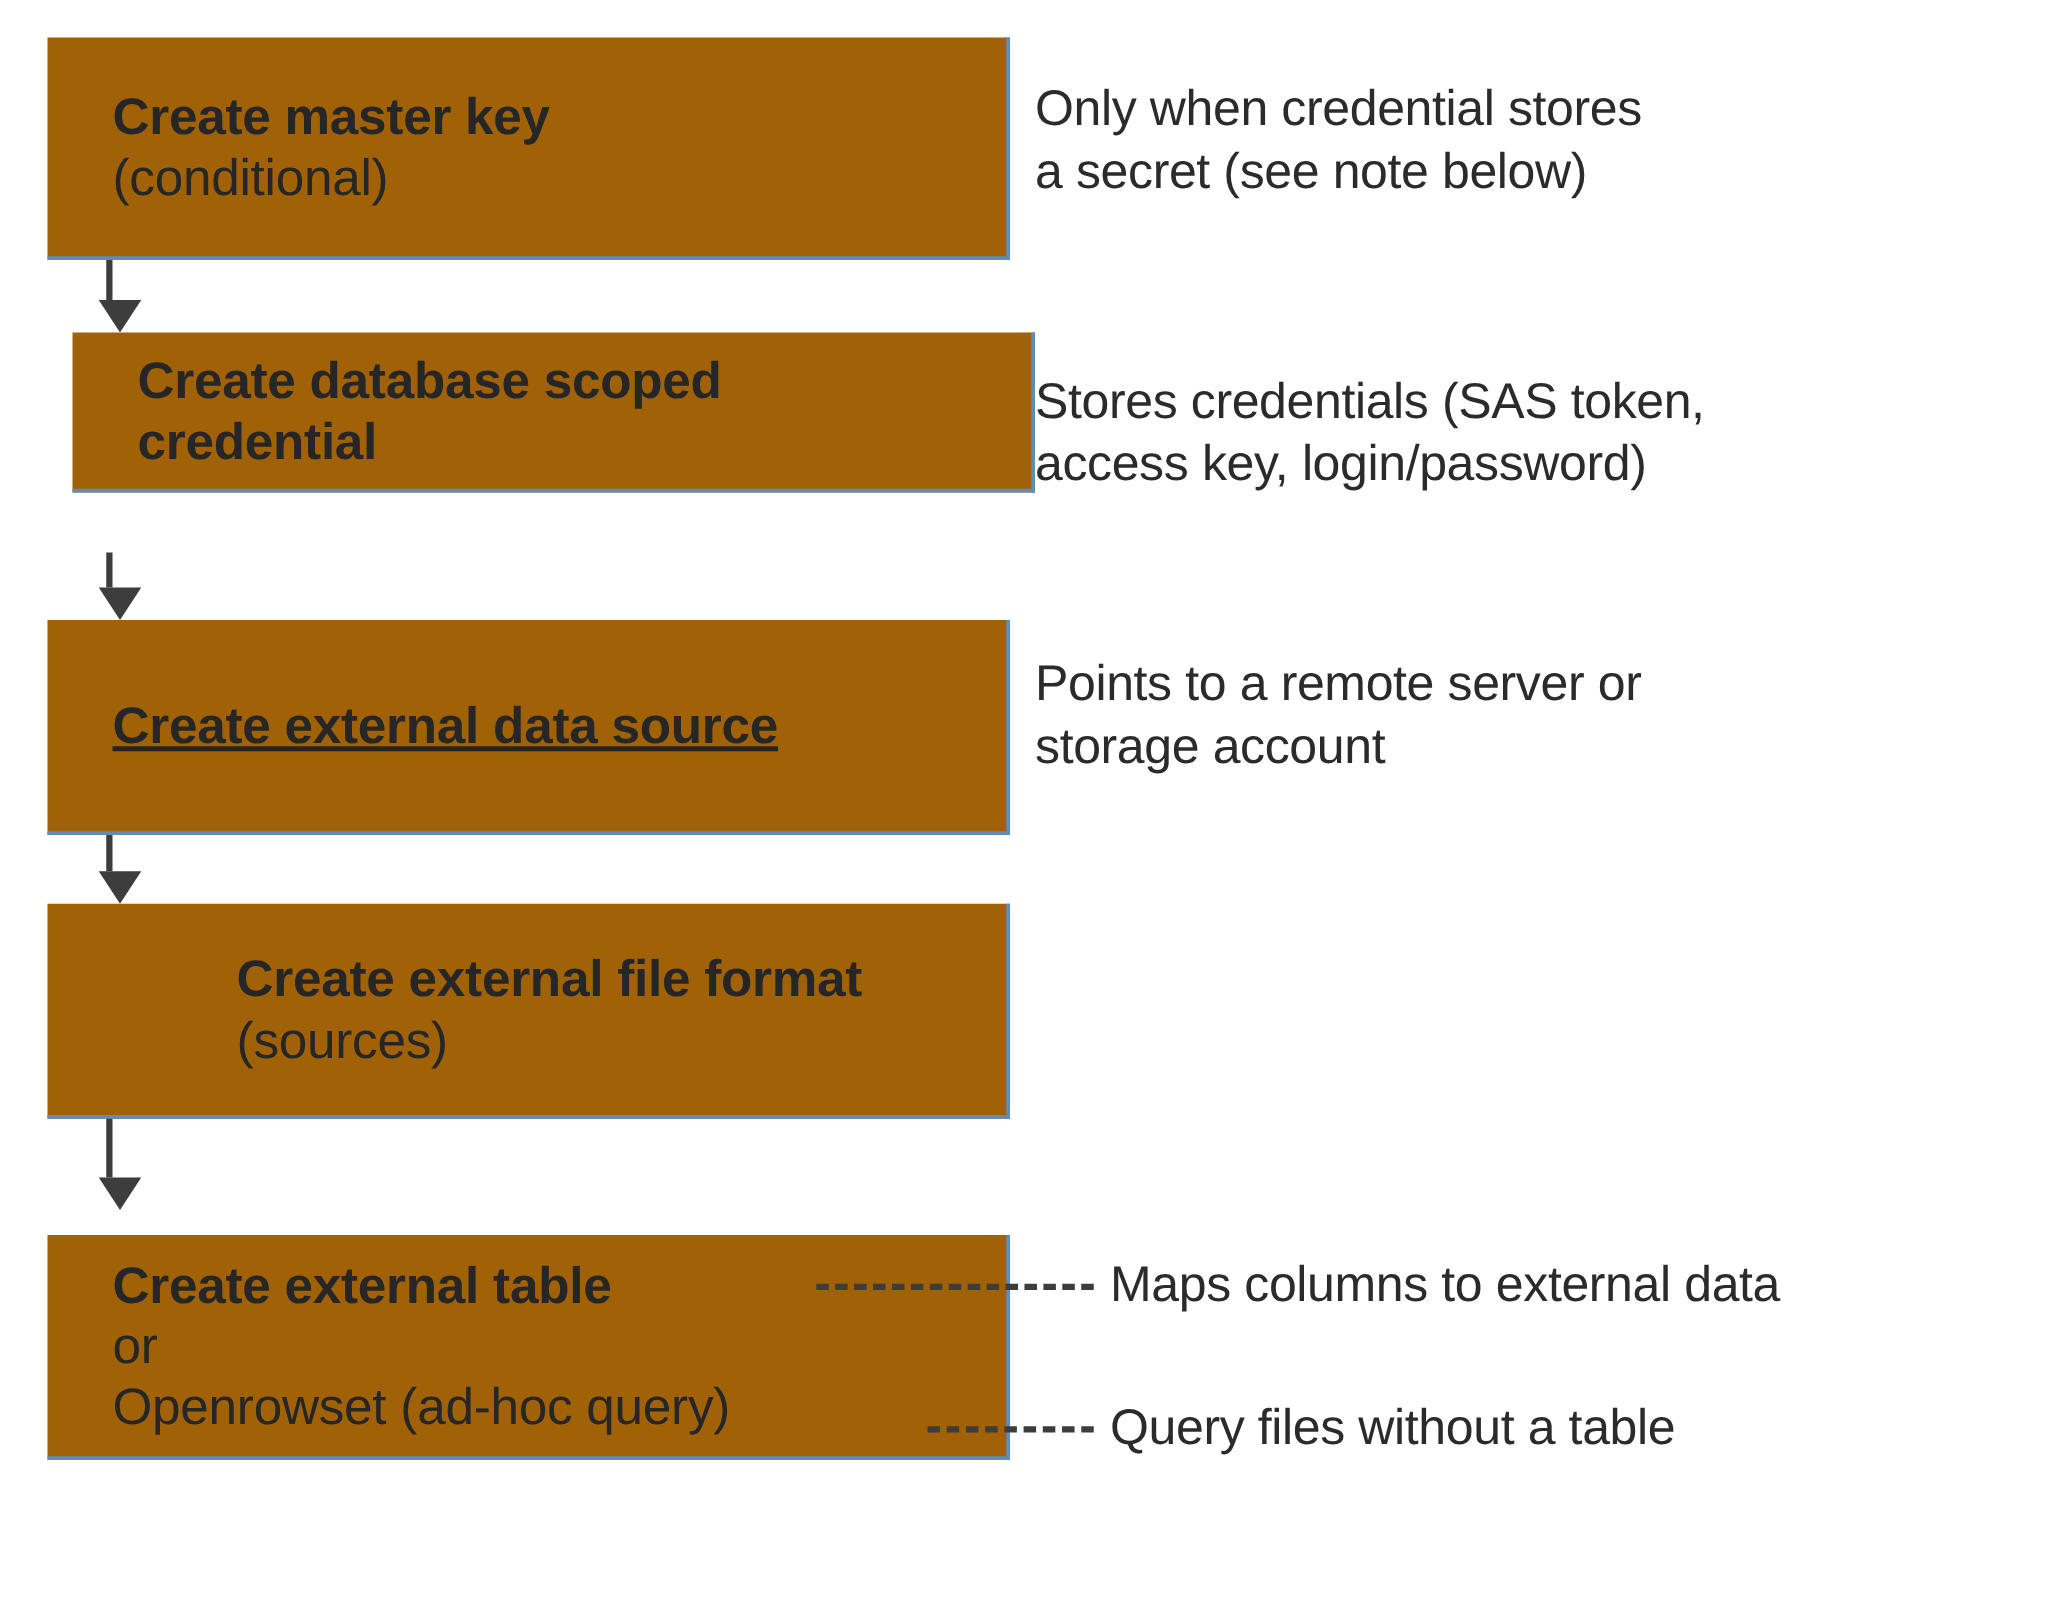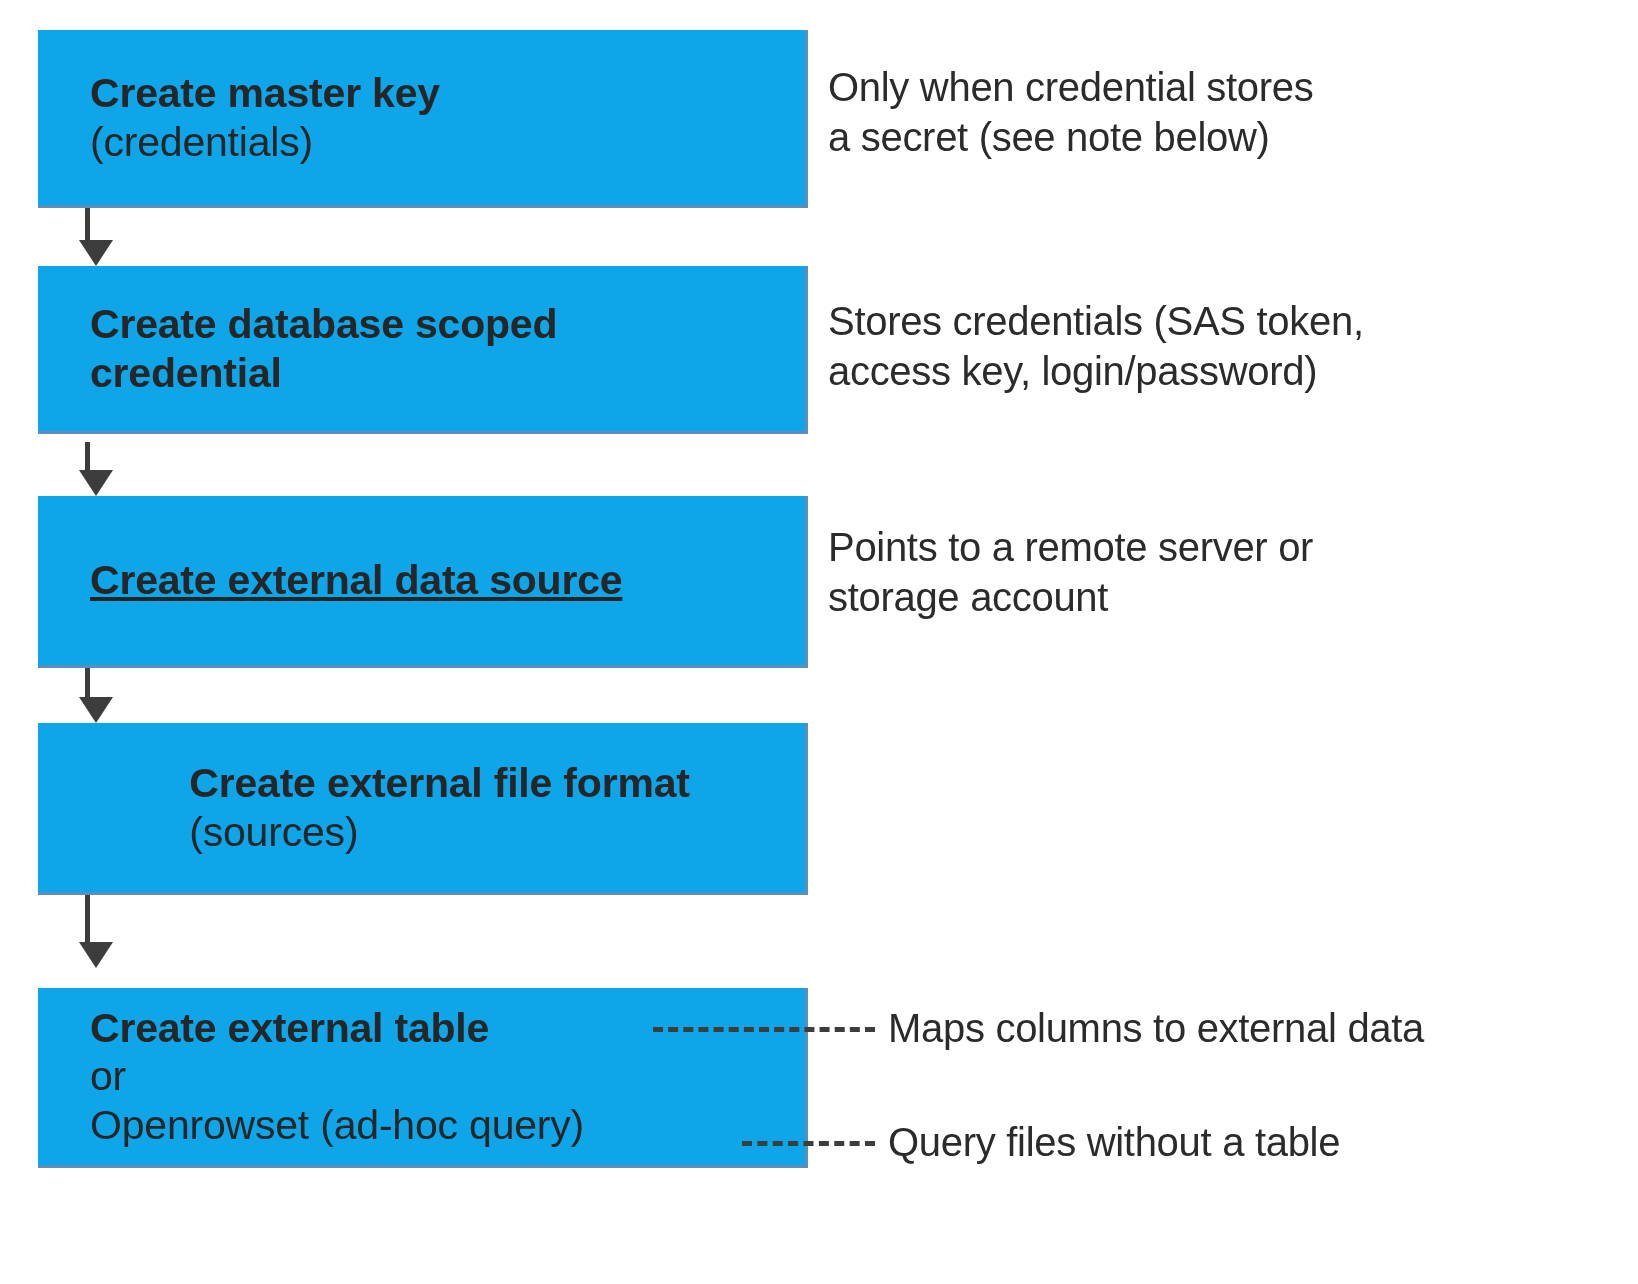--- a/index.html
+++ b/index.html
@@ -19,21 +19,21 @@
     position: relative;
     width: 1638px;
     height: 1284px;
   }
 
   .box {
     position: absolute;
     left: 38px;
     width: 770px;
     box-sizing: border-box;
-    background: #0ea5e9;
+    background: #a16207;
     border-right: 3px solid #5b8dbf;
     border-bottom: 3px solid #5b8dbf;
     display: flex;
     flex-direction: column;
     justify-content: center;
   }
 
   .box-inner {
     padding-left: 52px;
     padding-right: 16px;
@@ -88,21 +88,21 @@
 
   
   .leader {
     position: absolute;
     height: 0;
     border-top: 5px dashed #3d3d3d;
   }
 
   
   .b1 { top: 30px;   height: 178px; }
-  .b2 { top: 266px;  height: 168px; }
+  .b2 { top: 266px;  height: 128px; margin-left: 20px; }
   .b3 { top: 496px;  height: 172px; text-decoration: underline; }
   .b4 { top: 723px;  height: 172px; align-items: center; }
   .b5 { top: 988px;  height: 180px; }
 
   .n1 { top: 62px;  }
   .n2 { top: 296px; }
   .n3 { top: 522px; }
   .n4 { top: 733px; }
 
   .a1 { top: 208px; height: 58px; }
@@ -111,21 +111,21 @@
   .a4 { top: 895px; height: 73px; }
 </style>
 </head>
 <body>
 
 <div id="diagram">
 
   <div class="box b1">
     <div class="box-inner">
       <div class="box-title">Create master key</div>
-      <div class="box-sub">(credentials)</div>
+      <div class="box-sub">(conditional)</div>
     </div>
   </div>
   <div class="note n1">
     <div>Only when credential stores</div>
     <div>a secret (see note below)</div>
   </div>
 
   <div class="arrow a1">
     <div class="shaft" style="height:32px;"></div>
     <div class="head" style="top:32px;"></div>

